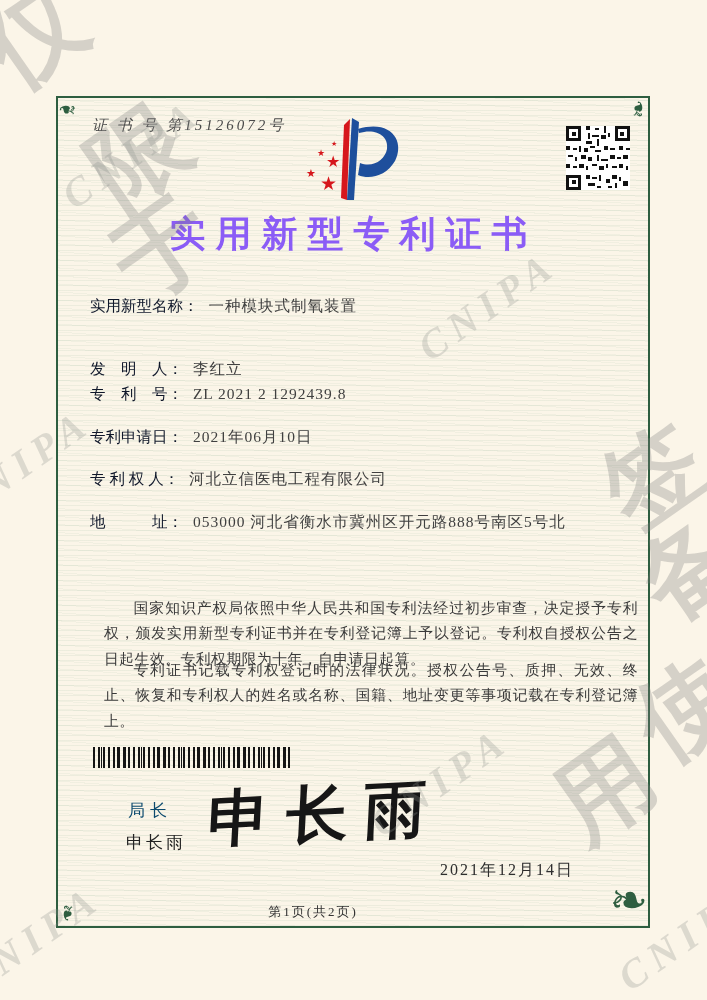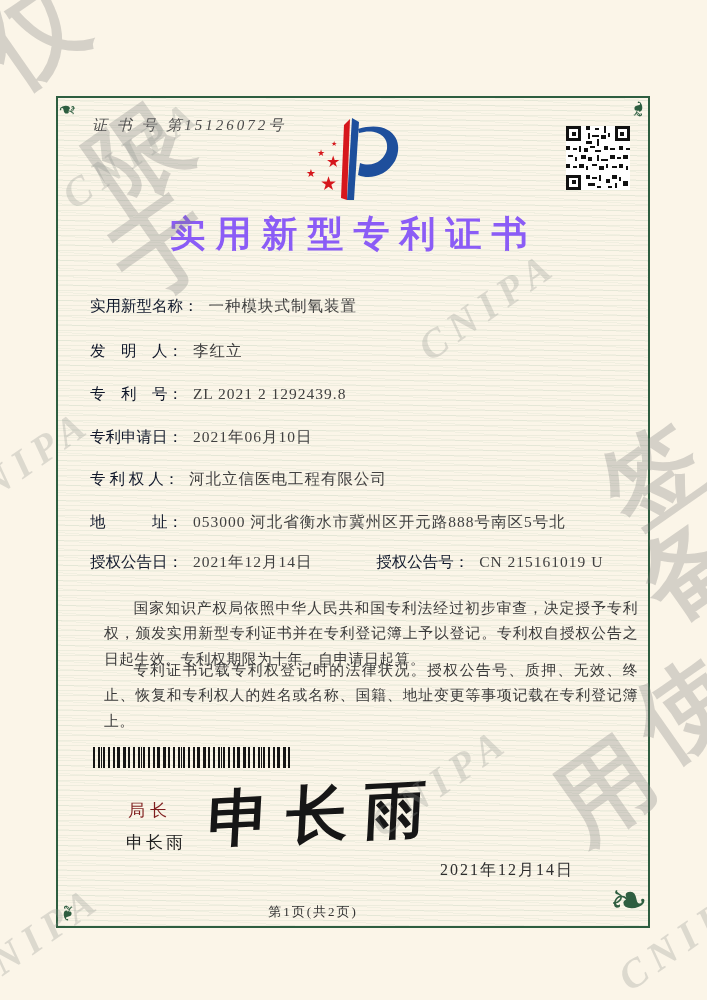--- a/index.html
+++ b/index.html
@@ -39,21 +39,21 @@
   .pair2{margin-left:60px;}
   
   .para{position:absolute; left:88px; width:534px; font-size:14.8px; line-height:1.72;
     text-align:justify; text-indent:2em; color:#3a3a3a; letter-spacing:0.5px; z-index:3; margin:16px;}
   
   .barcode{position:absolute; left:93px; top:747px; width:200px; height:21px; z-index:3;
     background:
       repeating-linear-gradient(90deg,#151515 0 2px, transparent 2px 5px),
       repeating-linear-gradient(90deg,#151515 0 1px, transparent 1px 8px);
   }
-  .director{position:absolute; left:128px; top:799px; font-size:17px; letter-spacing:5px; color:#7f1d1d; z-index:3;}
+  .director{position:absolute; left:128px; top:799px; font-size:17px; letter-spacing:5px; color:#0c4a6e; z-index:3;}
   .director-name{position:absolute; left:126px; top:831px; font-size:17px; letter-spacing:3px; color:#222; z-index:3;}
   .signature{position:absolute; left:208px; top:772px; font-size:62px; font-weight:bold;
     font-family:"DejaVu Sans", sans-serif; color:#161616; letter-spacing:16px;
     transform:rotate(-3deg) skewX(-6deg); z-index:3;}
   .issue-date{position:absolute; left:440px; top:860px; font-size:16px; letter-spacing:2px; color:#2e2e2e; z-index:3;}
   .page-indicator{position:absolute; left:0; top:903px; width:626px; text-align:center;
     font-size:13px; letter-spacing:2px; color:#333; z-index:3;}
   .cont-note{position:absolute; left:0; top:944px; width:707px; text-align:center;
     font-size:15px; letter-spacing:5px; color:#4c5b4c; z-index:3;}
 </style>
@@ -143,45 +143,39 @@
         <rect x="22" y="26" width="1" height="2"></rect>
     </g>
   </svg>
 
   <div class="title">实用新型专利证书</div>
 
   <div class="field" style="top:296px">
     <span class="flabel">实用新型名称：</span>
     <span class="fvalue">一种模块式制氧装置</span>
   </div>
-  <div class="field" style="top:341px">
+  <div class="field" style="top:359px">
     <span class="flabel">发　明　人：</span>
     <span class="fvalue">李红立</span>
   </div>
   <div class="field" style="top:384px">
     <span class="flabel">专　利　号：</span>
     <span class="fvalue">ZL 2021 2 1292439.8</span>
   </div>
   <div class="field" style="top:427px">
     <span class="flabel">专利申请日：</span>
     <span class="fvalue">2021年06月10日</span>
   </div>
   <div class="field" style="top:469px">
     <span class="flabel">专 利 权 人：</span>
     <span class="fvalue">河北立信医电工程有限公司</span>
   </div>
   <div class="field" style="top:512px">
     <span class="flabel">地　　　址：</span>
     <span class="fvalue">053000 河北省衡水市冀州区开元路888号南区5号北</span>
-  </div>
-  <div class="field" style="top:552px">
-    <span class="flabel">授权公告日：</span>
-    <span class="fvalue">2021年12月14日</span>
-    <span class="flabel pair2">授权公告号：</span>
-    <span class="fvalue">CN 215161019 U</span>
   </div>
 
   <p class="para" style="top:580px">国家知识产权局依照中华人民共和国专利法经过初步审查，决定授予专利权，颁发实用新型专利证书并在专利登记簿上予以登记。专利权自授权公告之日起生效。专利权期限为十年，自申请日起算。</p>
   <p class="para" style="top:642px">专利证书记载专利权登记时的法律状况。授权公告号、质押、无效、终止、恢复和专利权人的姓名或名称、国籍、地址变更等事项记载在专利登记簿上。</p>
 
   <div class="barcode"></div>
 
   <div class="director">局长</div>
   <div class="director-name">申长雨</div>
   <div class="signature">申长雨</div>

